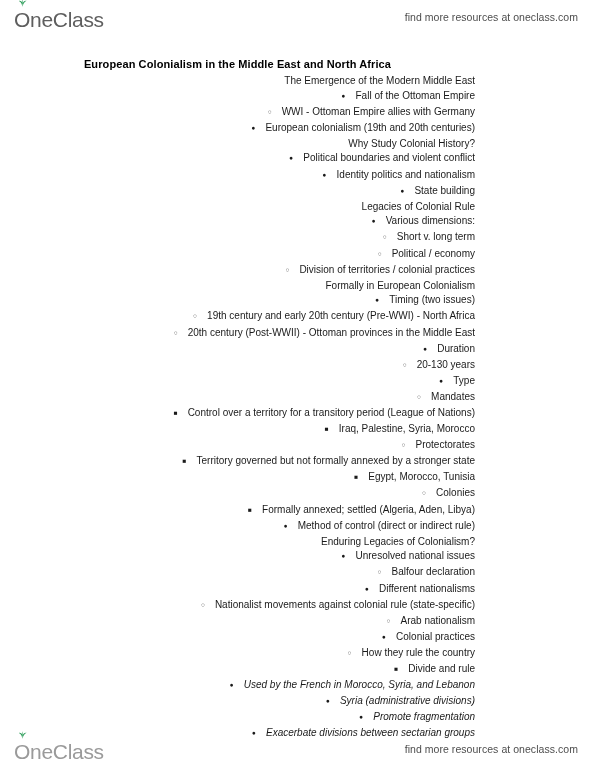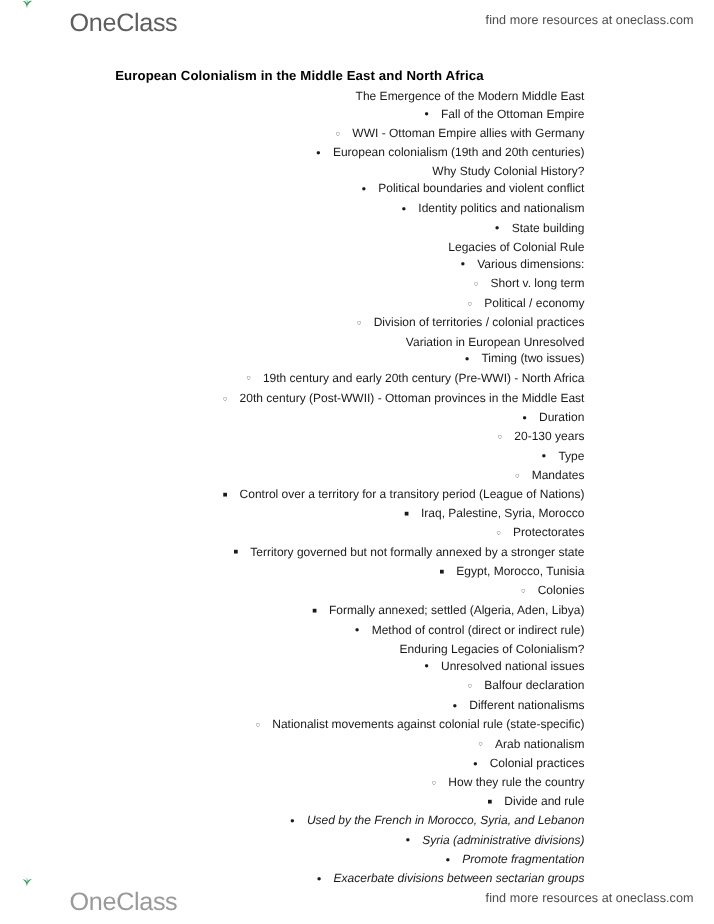--- a/index.html
+++ b/index.html
@@ -36,21 +36,20 @@
     height: 26px;
   }
   .logo-text {
     font-family: "Liberation Sans", sans-serif;
     font-size: 21px;
     font-weight: 400;
     letter-spacing: -0.3px;
     line-height: 1;
     color: #5e5e5e;
     position: relative;
-    margin-left: 44px;
   }
   .banner-footer .logo-text { color: #9a9a9a; }
 
   
   .sprout {
     position: absolute;
     left: 3px;
     top: -5px;
     width: 11px;
     height: 8px;
@@ -63,21 +62,21 @@
     color: #4d4d4d;
     letter-spacing: 0.05px;
     white-space: nowrap;
     margin-left: 40px;
   }
   .banner-footer .tagline { color: #4d4d4d; }
 
   
   .doc {
     position: absolute;
-    left: 12px;
+    left: 0;
     top: 58px;
     width: 475px;
   }
   .doc-title {
     text-align: center;
     font-size: 11px;
     font-weight: bold;
     color: #000;
     letter-spacing: 0.1px;
     padding: 0 60px;
@@ -177,21 +176,21 @@
       </div>
       <div class="row lvl2">
         <span class="bullet b-circle"></span>
         <span class="txt">Political / economy</span>
       </div>
       <div class="row lvl2">
         <span class="bullet b-circle"></span>
         <span class="txt">Division of territories / colonial practices</span>
       </div>
       <div class="row lvl0">
-        <span class="txt">Variation in European Unresolved</span>
+        <span class="txt">Formally in European Colonialism</span>
       </div>
       <div class="row lvl1">
         <span class="bullet b-disc"></span>
         <span class="txt">Timing (two issues)</span>
       </div>
       <div class="row lvl2">
         <span class="bullet b-circle"></span>
         <span class="txt">19th century and early 20th century (Pre-WWI) - North Africa</span>
       </div>
       <div class="row lvl2">

